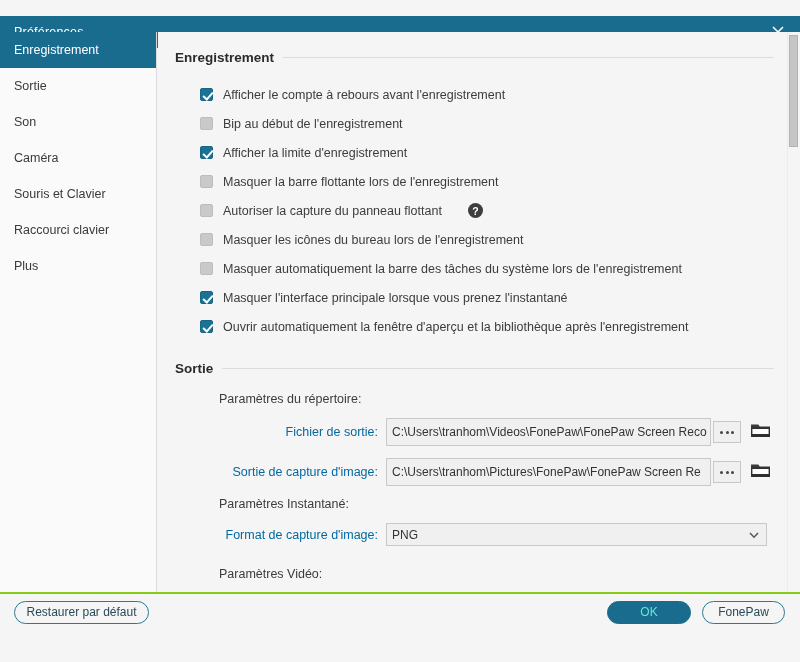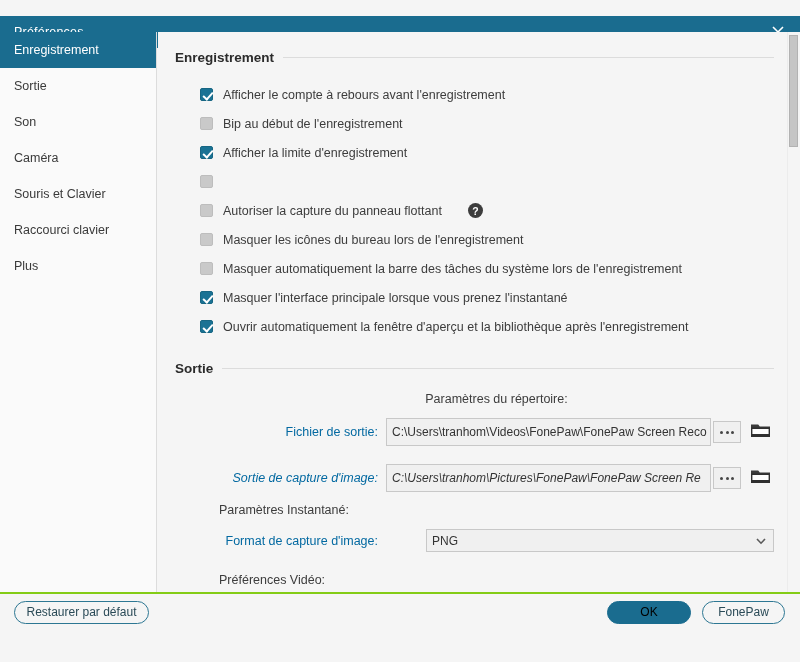--- a/index.html
+++ b/index.html
@@ -124,21 +124,21 @@
   .footer {
     position: absolute; left: 0; top: 592px; width: 800px; height: 38px;
     background: #f5f5f5; border-top: 2px solid #84cc16;
     display: flex; align-items: center;
   }
   .btn {
     height: 23px; border-radius: 12px; font-size: 12px;
     display: flex; align-items: center; justify-content: center; cursor: pointer;
   }
   .btn.ghost { border: 1px solid #2d7793; color: #2a4a57; background: transparent; }
-  .btn.primary { background: #1a6c8f; color: #000000; border: 1px solid #1a6c8f; }
+  .btn.primary { background: #1a6c8f; color: #5eead4; border: 1px solid #1a6c8f; }
   .btn-restore { margin-left: 14px; width: 135px; }
   .btn-ok { width: 84px; margin-right: 11px; }
   .btn-cancel { width: 83px; margin-right: 15px; }
   .footer-spacer { flex: 1; }
 </style>
 </head>
 <body>
 
 <div class="window">
 
@@ -199,20 +199,21 @@
           <div class="crow">
             <span class="cb off"></span>
             <span class="clab">Bip au début de l'enregistrement</span>
           </div>
           <div class="crow">
             <span class="cb on"></span>
             <span class="clab">Afficher la limite d'enregistrement</span>
           </div>
           <div class="crow">
             <span class="cb off"></span>
+            <span class="clab">Masquer la barre flottante lors de l'enregistrement</span>
           </div>
           <div class="crow">
             <span class="cb off"></span>
             <span class="clab">Autoriser la capture du panneau flottant</span>
             <span class="helpicon">?</span>
           </div>
           <div class="crow">
             <span class="cb off"></span>
             <span class="clab">Masquer les icônes du bureau lors de l'enregistrement</span>
           </div>
@@ -228,21 +229,21 @@
             <span class="cb on"></span>
             <span class="clab">Ouvrir automatiquement la fenêtre d'aperçu et la bibliothèque après l'enregistrement</span>
           </div>
         </div>
 
       <div class="sec-head" style="margin-top:20px;">
         <span>Sortie</span>
         <span class="rule"></span>
       </div>
 
-      <div class="subhead" style="margin-top:16px;text-align:center;">Paramètres du répertoire:</div>
+      <div class="subhead" style="margin-top:16px;">Paramètres du répertoire:</div>
 
       <div class="frow" style="margin-top:12px;">
         <div class="flabel">Fichier de sortie:</div>
         <div class="finput path">C:\Users\tranhom\Videos\FonePaw\FonePaw Screen Reco</div>
         <div class="dots-btn">
           <i></i>
           <i></i>
           <i></i>
         </div>
         <div class="folder-btn">
@@ -250,21 +251,21 @@
             <svg width="21" height="18" viewBox="0 0 21 18">
               <path d="M1 3.5 h7.2 l1.6 2 H20 v2 H1 z" fill="#3b3b3b"></path>
               <rect x="1" y="6.5" width="19" height="9.5" fill="#2f2f2f"></rect>
               <rect x="2.4" y="8" width="16.2" height="6.6" fill="#fdfdfd"></rect>
               <rect x="1" y="13" width="19" height="3" fill="#2f2f2f"></rect>
             </svg>
           </span>
         </div>
       </div>
 
-      <div class="frow" style="margin-top:18px;font-style:italic;">
+      <div class="frow" style="margin-top:12px;">
         <div class="flabel">Sortie de capture d'image:</div>
         <div class="finput path">C:\Users\tranhom\Pictures\FonePaw\FonePaw Screen Re</div>
         <div class="dots-btn">
           <i></i>
           <i></i>
           <i></i>
         </div>
         <div class="folder-btn">
           <span>
             <svg width="21" height="18" viewBox="0 0 21 18">
@@ -272,33 +273,33 @@
               <rect x="1" y="6.5" width="19" height="9.5" fill="#2f2f2f"></rect>
               <rect x="2.4" y="8" width="16.2" height="6.6" fill="#fdfdfd"></rect>
               <rect x="1" y="13" width="19" height="3" fill="#2f2f2f"></rect>
             </svg>
           </span>
         </div>
       </div>
 
       <div class="subhead" style="margin-top:11px;">Paramètres Instantané:</div>
 
-      <div class="frow" style="margin-top:12px;gap:40px;">
+      <div class="frow" style="margin-top:12px;">
         <div class="flabel">Format de capture d'image:</div>
         <div class="select">
           <span class="val">PNG</span>
           <span class="chev">
             <svg width="14" height="14" viewBox="0 0 14 14">
               <path d="M3 5 L7 9.2 L11 5" stroke="#5a5a5a" stroke-width="1.6" fill="none"></path>
             </svg>
           </span>
         </div>
       </div>
 
-      <div class="subhead" style="margin-top:21px;">Préférences Vidéo:</div>
+      <div class="subhead" style="margin-top:21px;">Paramètres Vidéo:</div>
 
       <div class="frow" style="margin-top:12px;">
         <div class="flabel">Format défaut:</div>
         <div class="select">
           <span class="val">MP4</span>
           <span class="chev">
             <svg width="14" height="14" viewBox="0 0 14 14">
               <path d="M3 5 L7 9.2 L11 5" stroke="#5a5a5a" stroke-width="1.6" fill="none"></path>
             </svg>
           </span>

